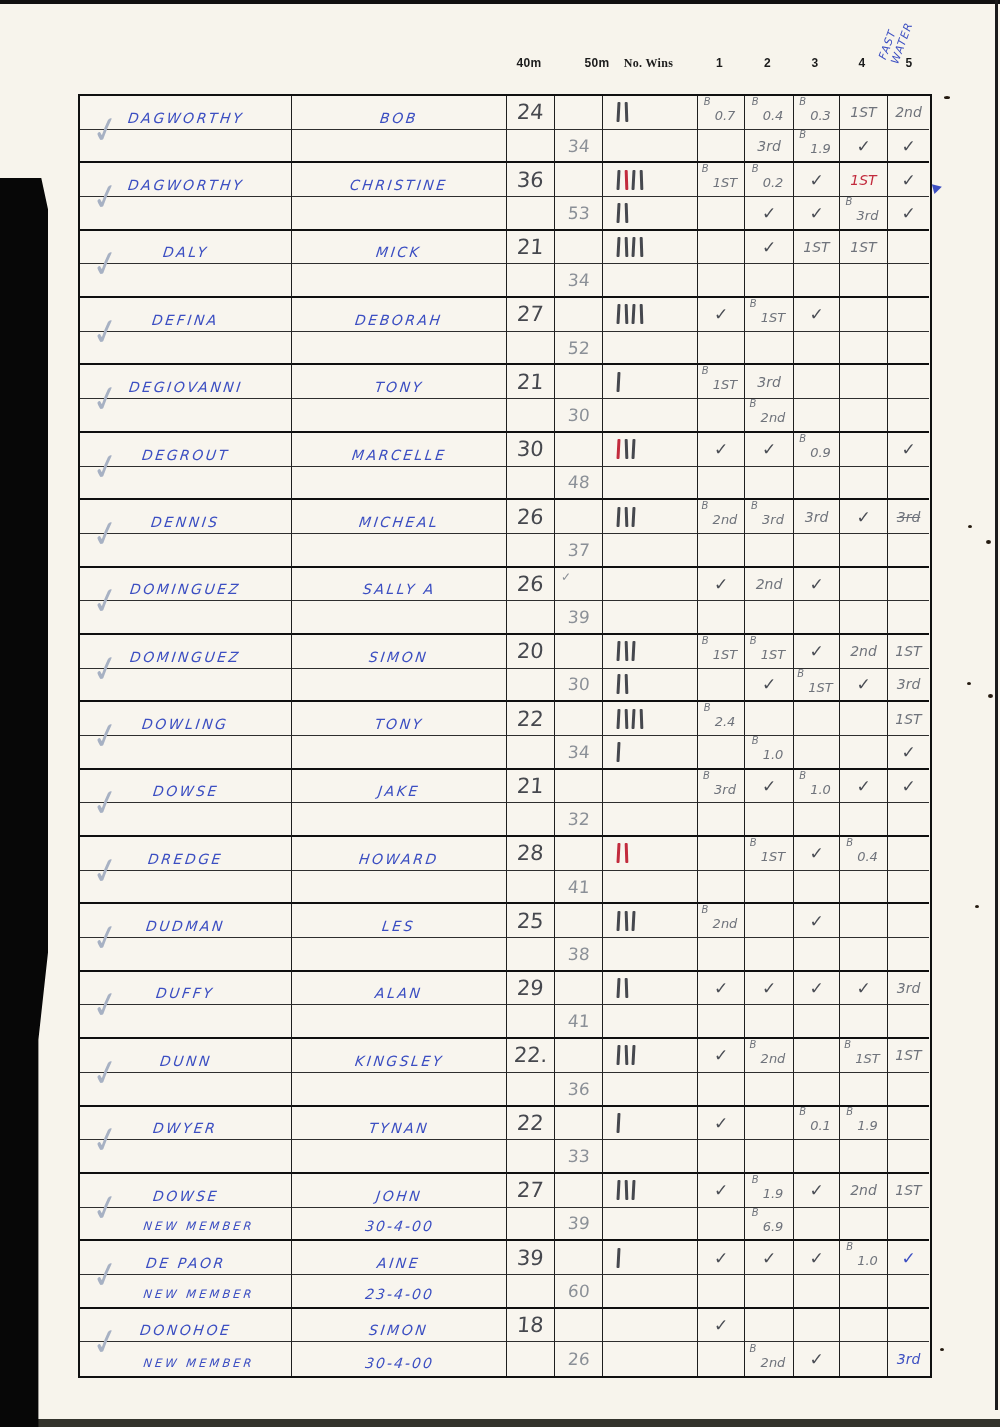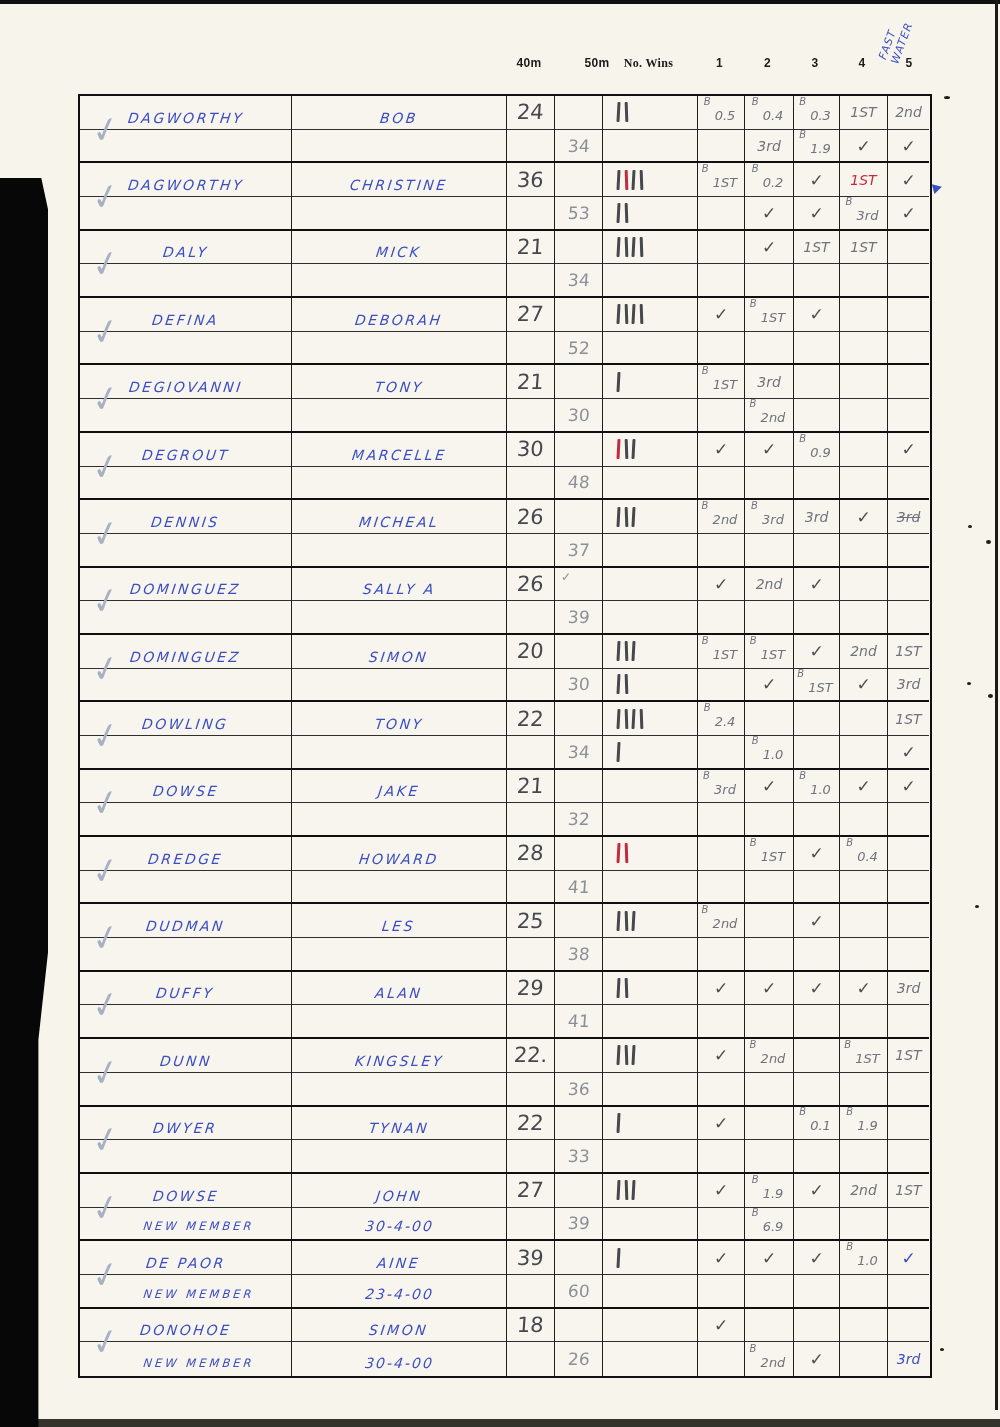--- a/index.html
+++ b/index.html
@@ -122,21 +122,21 @@
       <span class="num40">24</span>
     </div>
     <div class="cell thin"></div>
     <div class="cell thin">
       <span class="tl">
         <span class="tk"></span>
         <span class="tk"></span>
       </span>
     </div>
     <div class="cell thin">
-      <span class="bw"><span class="bee">B</span><span class="bv">0.5</span></span>
+      <span class="bw"><span class="bee">B</span><span class="bv">0.7</span></span>
     </div>
     <div class="cell thin">
       <span class="bw"><span class="bee">B</span><span class="bv">0.4</span></span>
     </div>
     <div class="cell thin">
       <span class="bw"><span class="bee">B</span><span class="bv">0.3</span></span>
     </div>
     <div class="cell thin">
       <span class="ord">1ST</span>
     </div>

